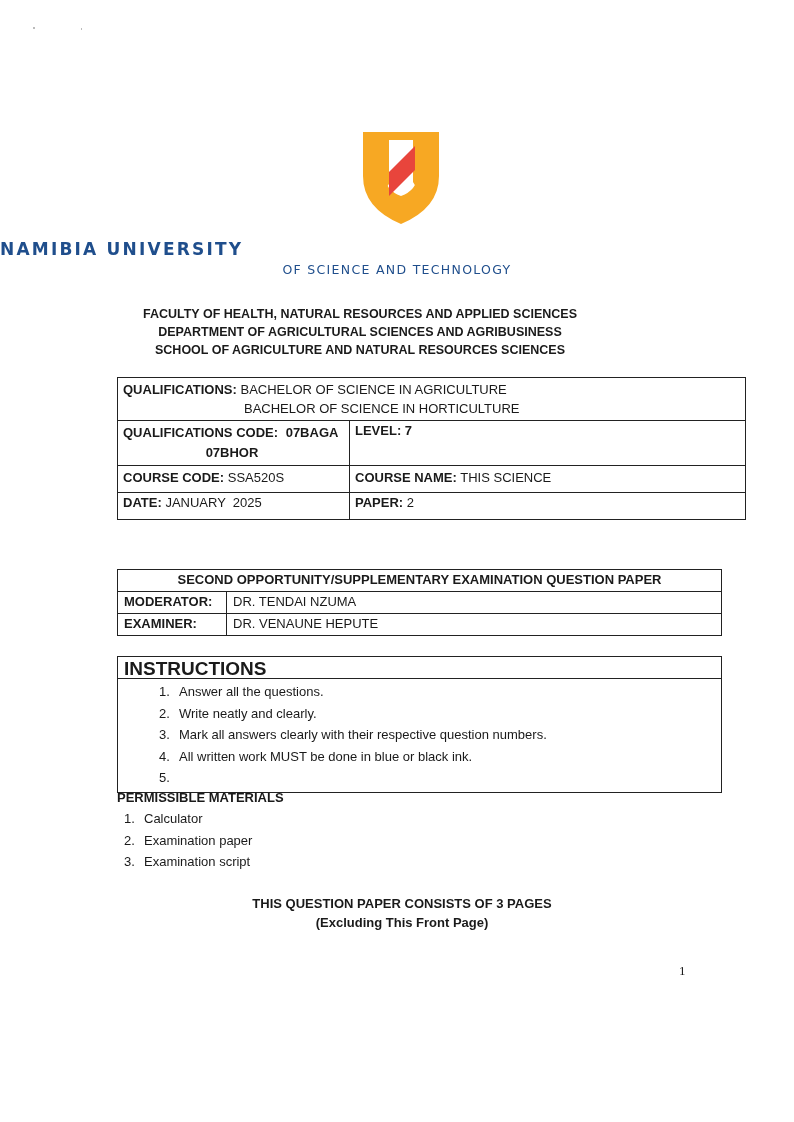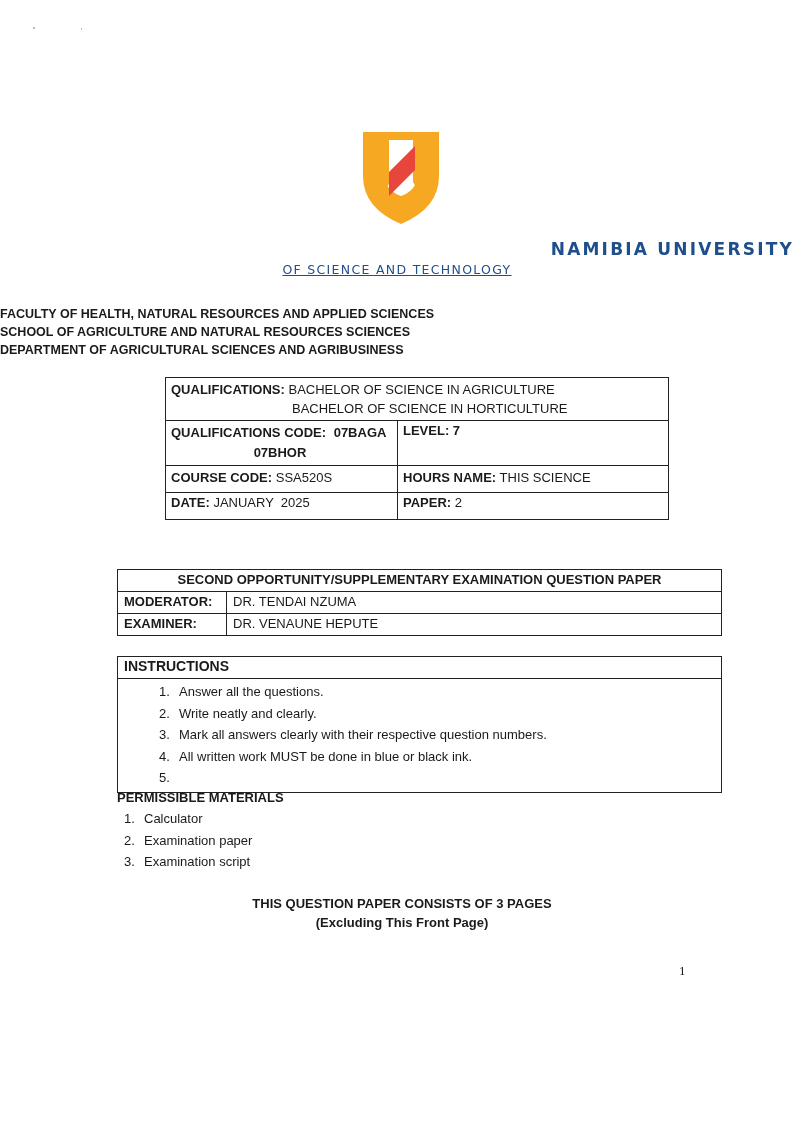--- a/index.html
+++ b/index.html
@@ -3,45 +3,45 @@
 <meta charset="utf-8">
 <style>
   html, body { margin: 0; padding: 0; }
   body {
     width: 794px; height: 1122px; background: #ffffff; position: relative;
     font-family: "Liberation Sans", "DejaVu Sans", sans-serif; color: #1a1a1a; overflow: hidden;
   }
   .abs { position: absolute; }
   .logo { left: 359px; top: 130px; width: 84px; height: 96px; }
   .uni-name {
-    left: 0; width: 794px; top: 239px; text-align: right;
+    left: 0; width: 794px; top: 239px; text-align: left;
     font-family: "DejaVu Sans", sans-serif; font-weight: bold; font-size: 17px;
     letter-spacing: 2.2px; color: #1f4e8c;
   }
   .uni-sub {
     left: 0; width: 794px; top: 262px; text-align: center;
     font-family: "DejaVu Sans", sans-serif; font-size: 12.5px;
-    letter-spacing: 1.3px; color: #1f4e8c; text-decoration: underline;
+    letter-spacing: 1.3px; color: #1f4e8c;
   }
   .faculty {
-    left: 0; width: 720px; top: 305px; 
+    left: 0; width: 720px; top: 305px; text-align: center;
     font-weight: bold; font-size: 12.5px; line-height: 18px;
   }
   .faculty div { margin: 0; }
   table { border-collapse: collapse; }
   td { border: 1.5px solid #222; font-size: 13px; vertical-align: top; padding: 2px 5px; }
   .b { font-weight: bold; }
-  .qual-table { left: 117px; top: 377px; width: 504px; margin-left: 48px; }
+  .qual-table { left: 117px; top: 377px; width: 629px; }
   .qual-table td { height: 18px; }
   .exam-table { left: 117px; top: 569px; width: 605px; }
   .exam-table td { padding: 2px 6px; height: 17px; }
   .instr-box {
     left: 117px; top: 656px; width: 603px; border: 1.5px solid #222;
   }
-  .instr-head { border-bottom: 1.5px solid #222; padding: 1px 6px; font-weight: bold; font-size: 14px; height: 19px; }
+  .instr-head { border-bottom: 1.5px solid #222; padding: 1px 6px; font-weight: bold; font-size: 19px; height: 19px; }
   .instr-list { padding: 2px 0 3px 0; }
   .li { font-size: 13px; line-height: 21.5px; padding-left: 41px; display: flex; }
   .li .n { width: 20px; display: inline-block; }
   .perm-head { left: 117px; top: 790px; font-weight: bold; font-size: 13px; }
   .perm-list { left: 124px; top: 808px; }
   .perm-list .li { padding-left: 0; }
   .footer-note {
     left: 0; width: 804px; top: 894px; text-align: center;
     font-weight: bold; font-size: 13px; line-height: 19px;
   }
@@ -60,22 +60,22 @@
     <path d="M24 2 H60 V20 L60 62 L54 52 V10 H30 V54 L24 62 Z" fill="#f7a823"></path>
     <path d="M30 42 L56 16 L56 40 L30 66 Z" fill="#e8453c"></path>
   </svg>
 </div>
 
 <div class="abs uni-name">NAMIBIA UNIVERSITY</div>
 <div class="abs uni-sub">OF SCIENCE AND TECHNOLOGY</div>
 
 <div class="abs faculty">
   <div>FACULTY OF HEALTH, NATURAL RESOURCES AND APPLIED SCIENCES</div>
+  <div>DEPARTMENT OF AGRICULTURAL SCIENCES AND AGRIBUSINESS</div>
   <div>SCHOOL OF AGRICULTURE AND NATURAL RESOURCES SCIENCES</div>
-  <div>DEPARTMENT OF AGRICULTURAL SCIENCES AND AGRIBUSINESS</div>
 </div>
 
 <table class="abs qual-table">
   <tbody>
       <tr>
     <td colspan="2" style="height:38px;">
       <div style="line-height:19px;">
         <span class="b">QUALIFICATIONS:</span>
         <span>BACHELOR OF SCIENCE IN AGRICULTURE</span>
       </div>
@@ -94,21 +94,21 @@
       <span class="b">LEVEL:</span>
       <span class="b">7</span>
     </td>
   </tr>
   <tr>
     <td style="height:20px;padding-top:4px;">
       <span class="b">COURSE CODE:</span>
       <span>SSA520S</span>
     </td>
     <td style="padding-top:4px;">
-      <span class="b">HOURS NAME:</span>
+      <span class="b">COURSE NAME:</span>
       <span>THIS SCIENCE</span>
     </td>
   </tr>
   <tr>
     <td style="height:22px;">
       <span class="b">DATE:</span>
       <span style="white-space:pre;">JANUARY  2025</span>
     </td>
     <td>
       <span class="b">PAPER:</span>

